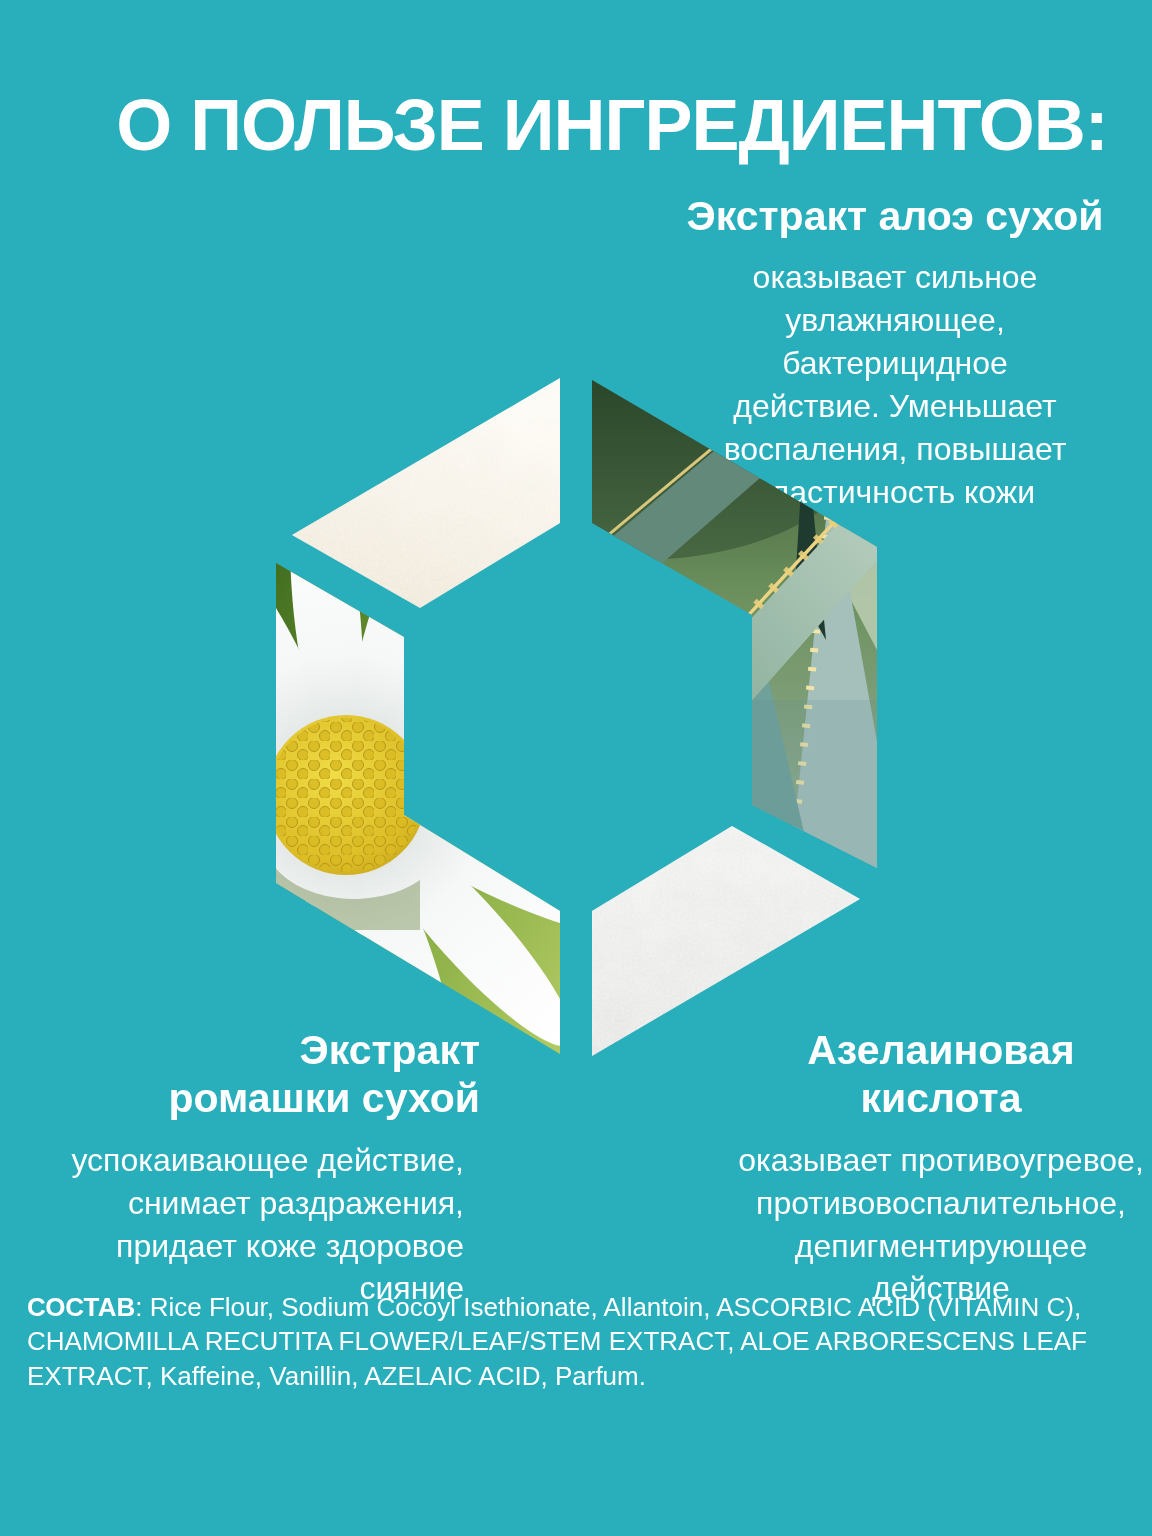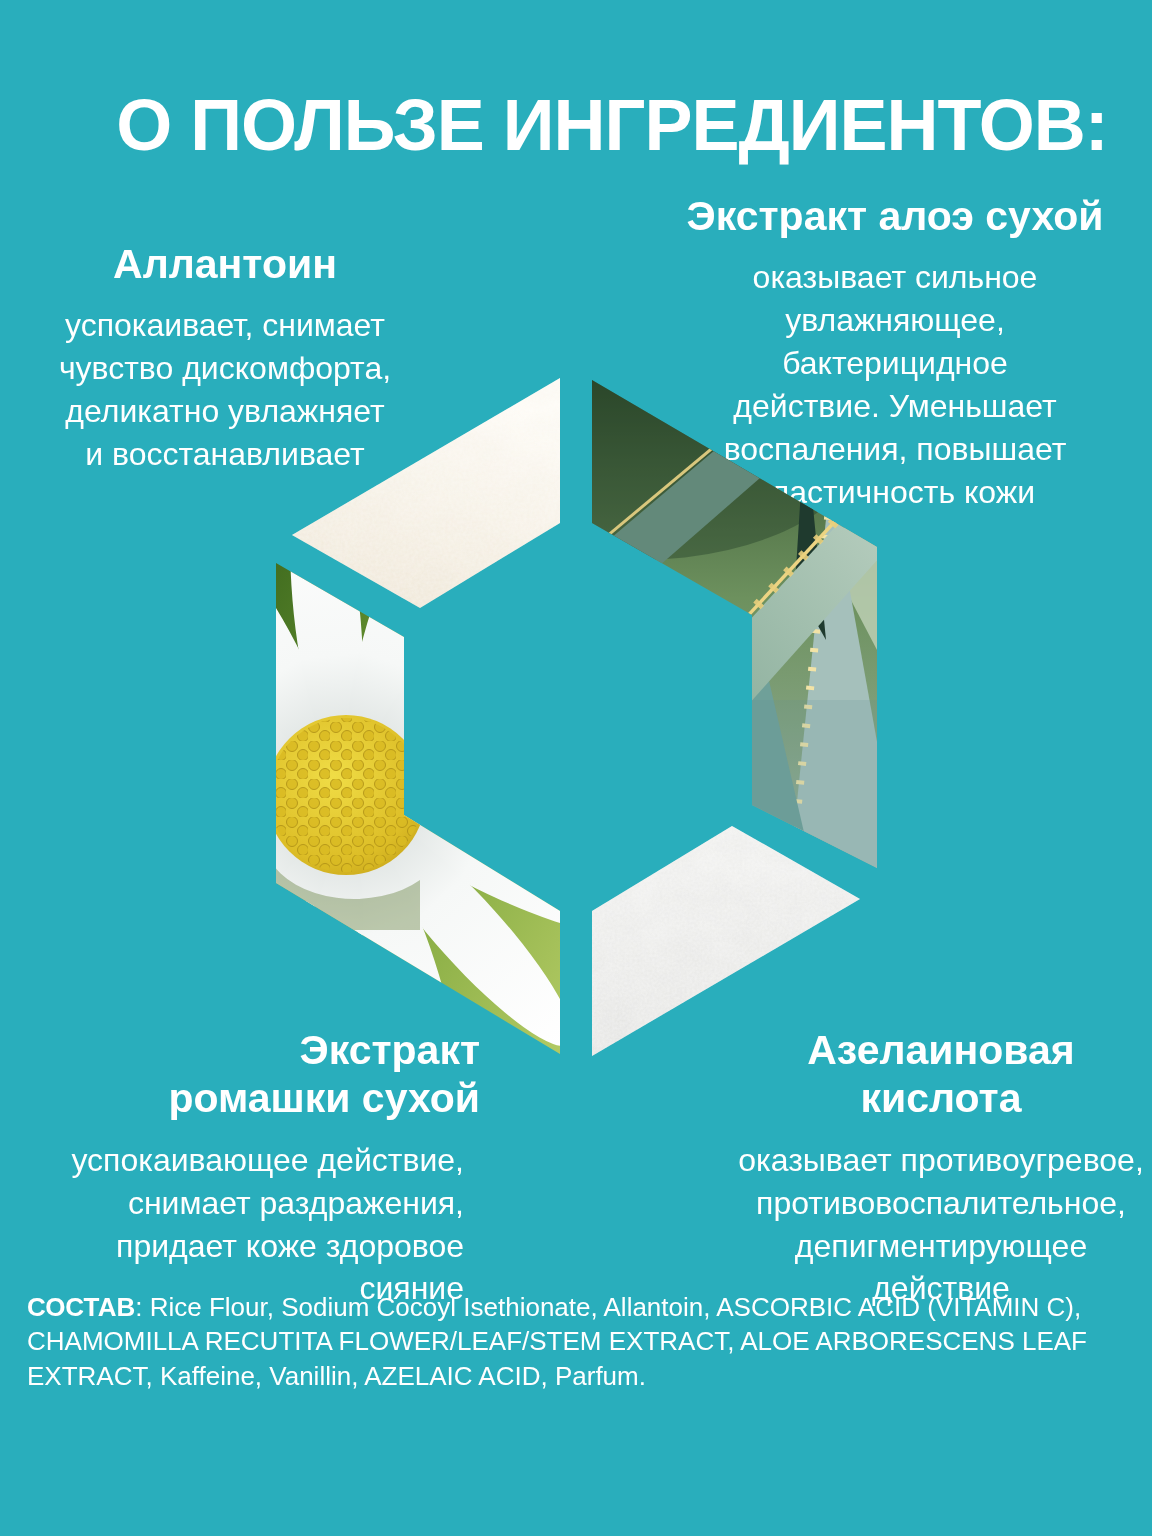--- a/index.html
+++ b/index.html
@@ -38,27 +38,20 @@
   .comp + .comp{margin-top:18px;}
   .comp b{font-weight:700;}
 </style>
 </head>
 <body>
 
 <div class="page" style="background: rgb(41, 174, 188); color: rgb(255, 255, 255);">
 
   <h1 class="title">О ПОЛЬЗЕ ИНГРЕДИЕНТОВ:</h1>
 
-  <section class="block b-allantoin">
-    <h2>Аллантоин</h2>
-    <p>успокаивает, снимает
-чувство дискомфорта,
-деликатно увлажняет
-и восстанавливает</p>
-  </section>
 
   <section class="block b-aloe">
     <h2>Экстракт алоэ сухой</h2>
     <p>оказывает сильное
 увлажняющее, бактерицидное
 действие. Уменьшает
 воспаления, повышает
 эластичность кожи</p>
   </section>
 

